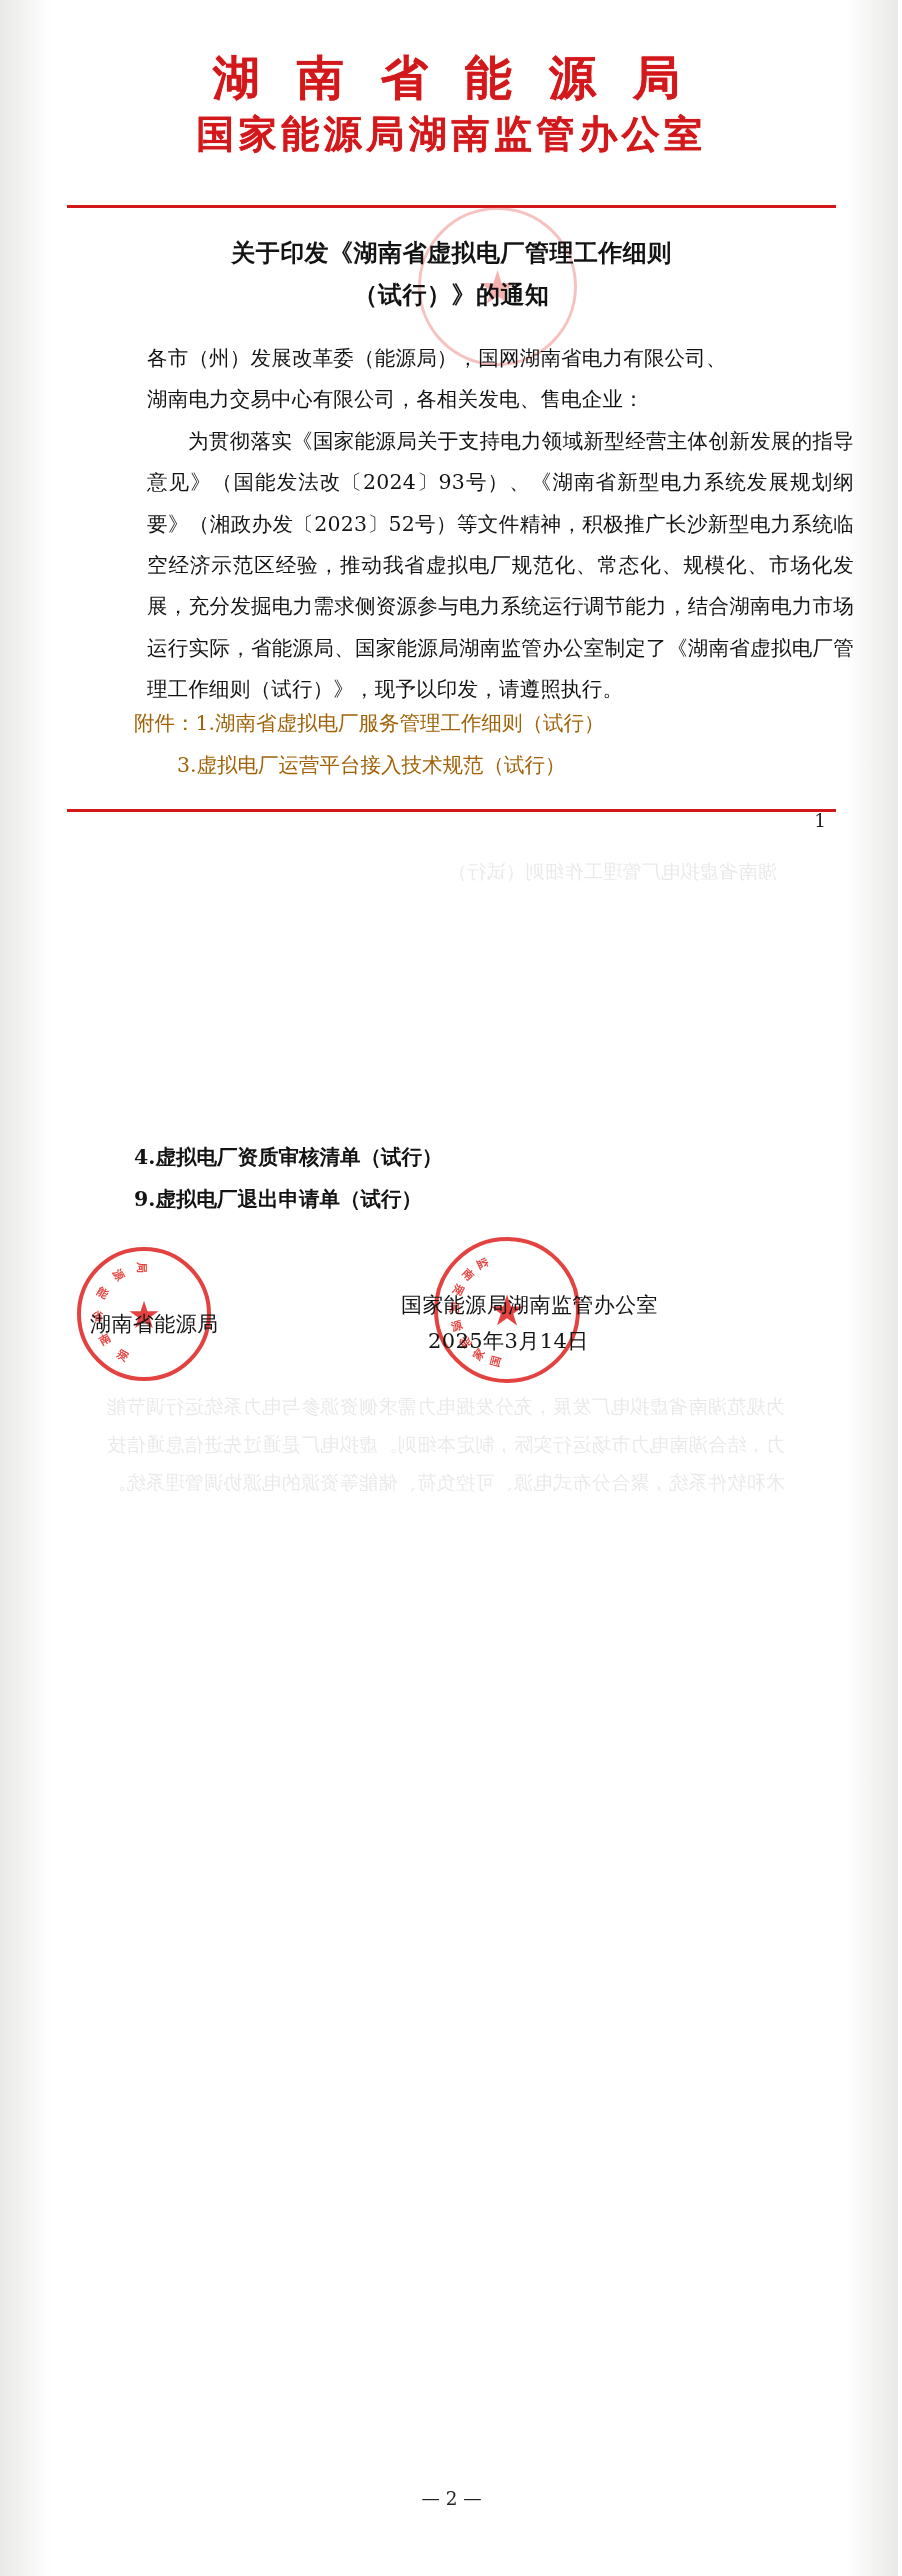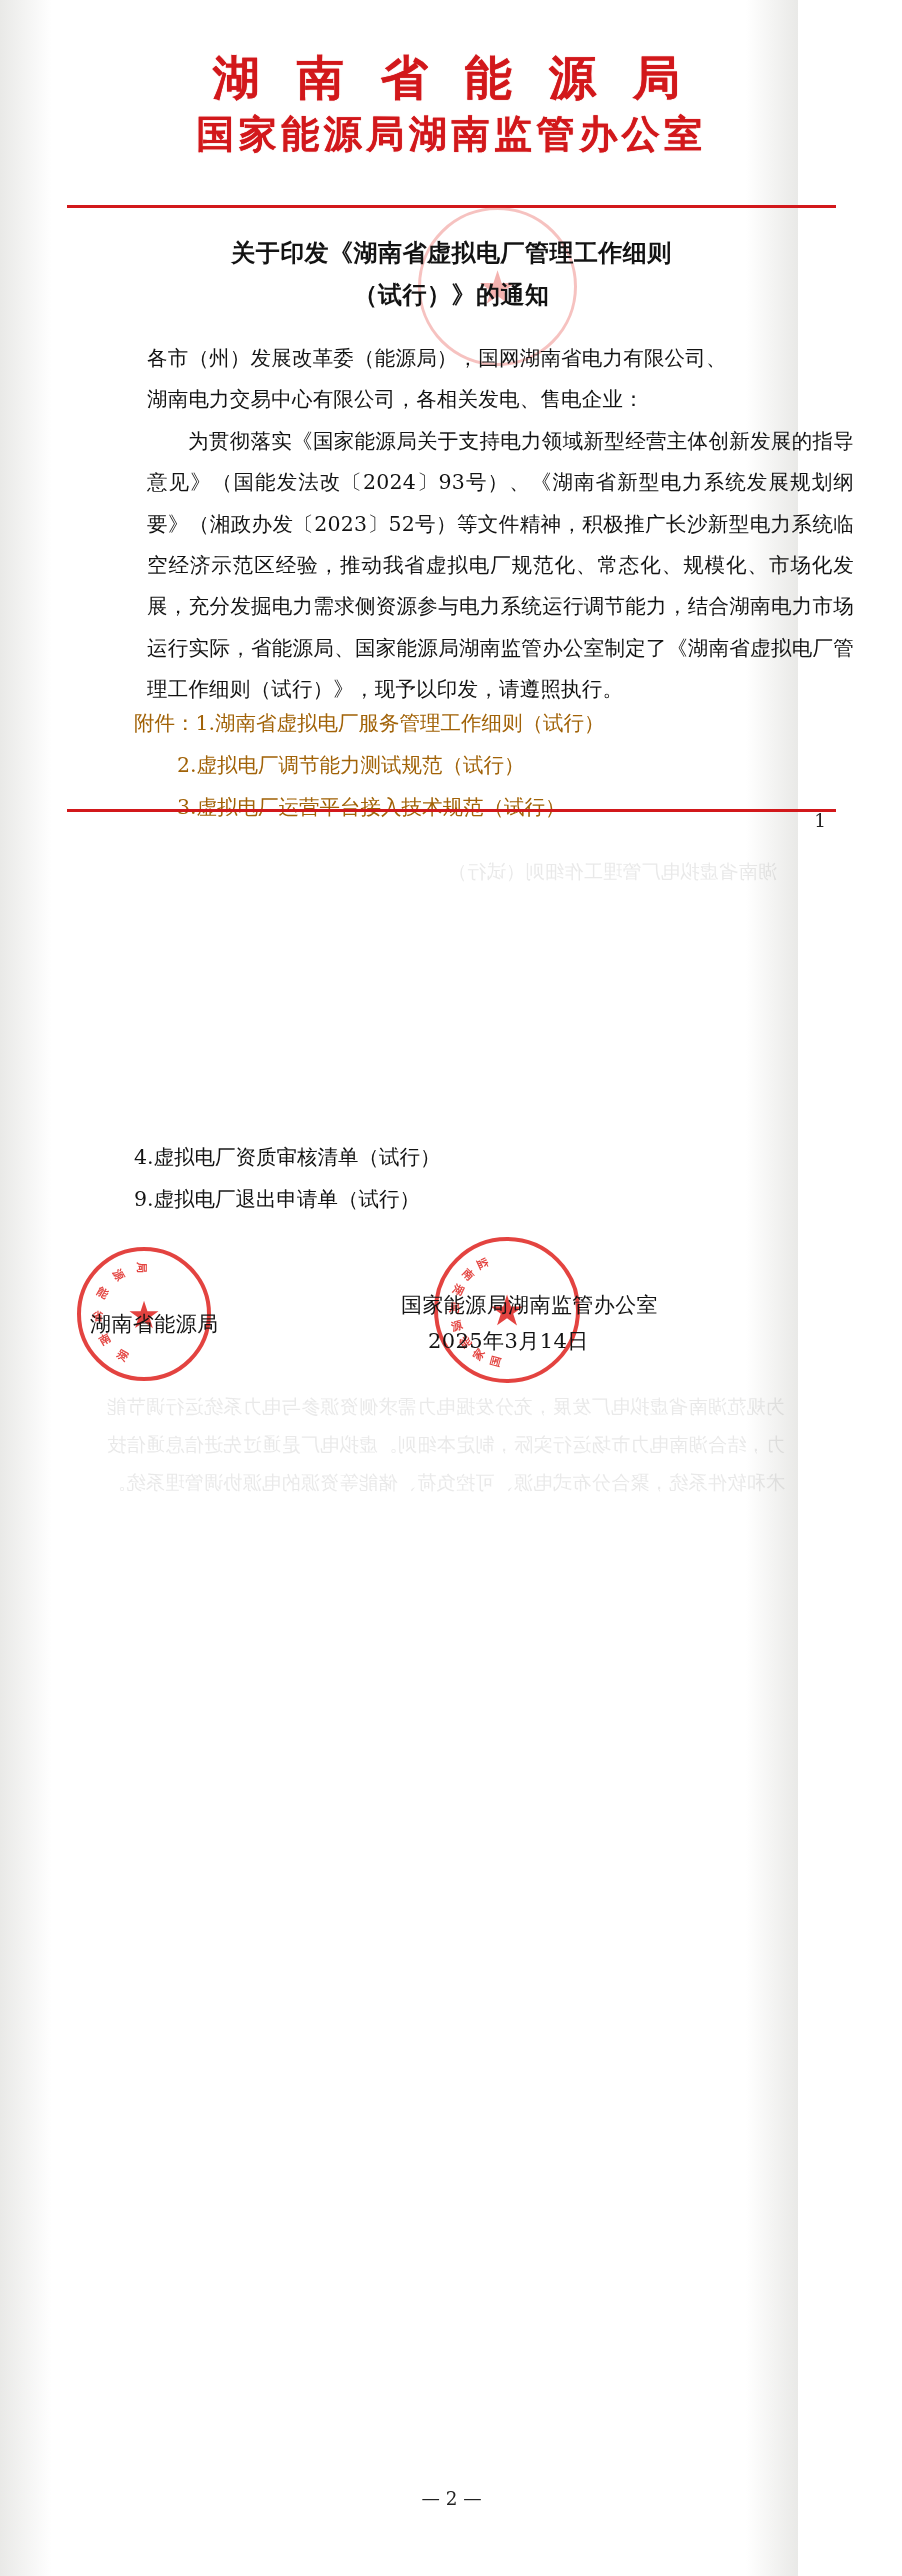--- a/index.html
+++ b/index.html
@@ -13,21 +13,21 @@
     position: relative;
     font-family: "DejaVu Serif", "Liberation Serif", serif;
     color: #111111;
     overflow: hidden;
   }
 
   
   .page {
     position: absolute;
     left: 0;
-    width: 798px;
+    width: 898px;
     background: #ffffff;
   }
   #page-1 { top: 0; height: 1253px; }
   #page-2 { top: 1253px; height: 1323px; }
 
   
   .letterhead {
     position: absolute;
     left: 52px;
     top: 52px;
@@ -124,20 +124,21 @@
 
   
   .attach-block-2 {
     position: absolute;
     left: 134px;
     top: 1136px;
     width: 668px;
     font-size: 20.5px;
     line-height: 2.05;
     color: #131313;
+    font-weight: bold;
   }
 
   
   .sig {
     position: absolute;
     font-size: 21px;
     color: #131313;
     letter-spacing: 0.02em;
   }
   #sig-left  { left: 90px; top: 1310px; }
@@ -240,21 +241,20 @@
   <div class="body-block">
     <div class="p-flat">各市（州）发展改革委（能源局），国网湖南省电力有限公司、</div>
     <div class="p-flat">湖南电力交易中心有限公司，各相关发电、售电企业：</div>
     <div class="p-indent">为贯彻落实《国家能源局关于支持电力领域新型经营主体创新发展的指导意见》（国能发法改〔2024〕93号）、《湖南省新型电力系统发展规划纲要》（湘政办发〔2023〕52号）等文件精神，积极推广长沙新型电力系统临空经济示范区经验，推动我省虚拟电厂规范化、常态化、规模化、市场化发展，充分发掘电力需求侧资源参与电力系统运行调节能力，结合湖南电力市场运行实际，省能源局、国家能源局湖南监管办公室制定了《湖南省虚拟电厂管理工作细则（试行）》，现予以印发，请遵照执行。</div>
   </div>
 
   <div class="attach-block">
     <div class="att-line">
       <span>附件：</span><span>1.湖南省虚拟电厂服务管理工作细则（试行）</span>
     </div>
-    <div class="att-line sub">2.虚拟电厂调节能力测试规范（试行）</div>
     <div class="att-line sub">3.虚拟电厂运营平台接入技术规范（试行）</div>
   </div>
 
   <div class="red-rule" id="rule-bottom-1"></div>
   <div class="pagenum" id="pagenum-1">1</div>
 
   <div class="bleed" style="left:109px; top:852px; width:668px;">湖南省虚拟电厂管理工作细则（试行）</div>
 </div>
 
 <div class="page" id="page-2">

